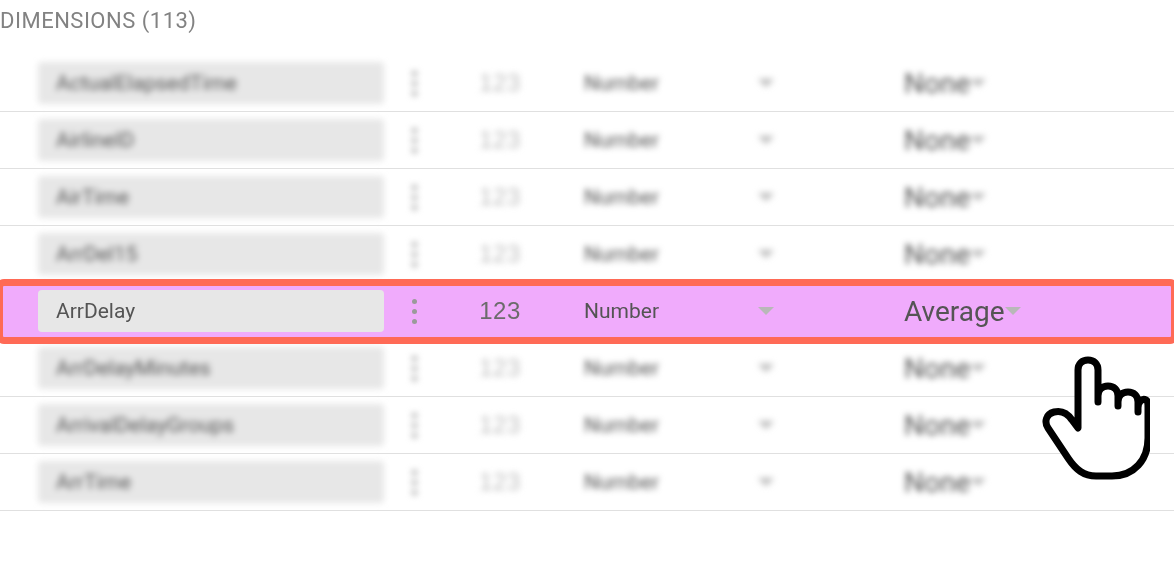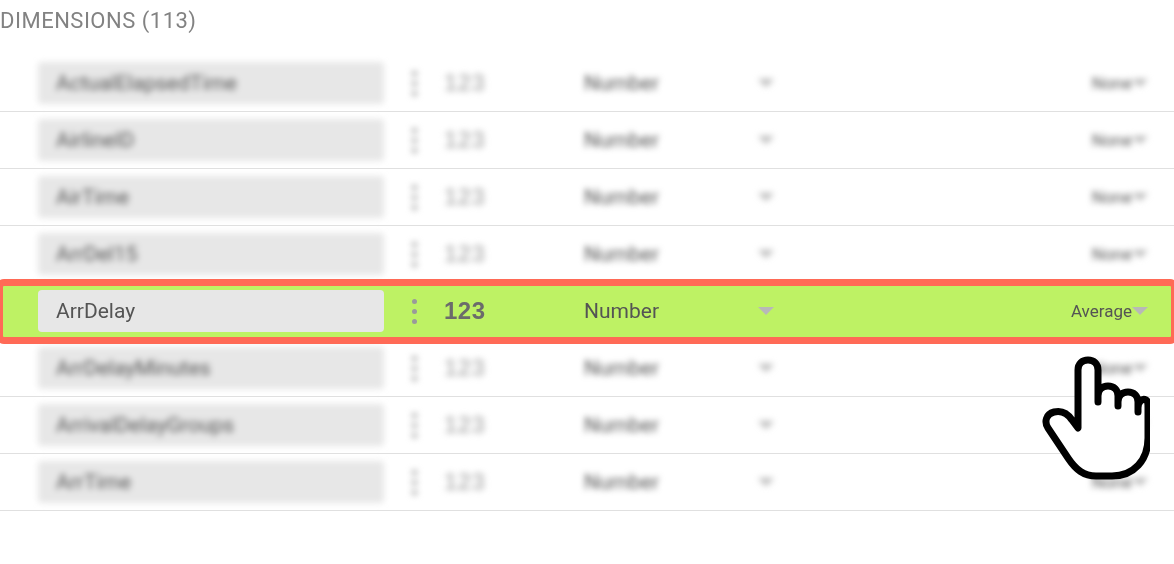--- a/index.html
+++ b/index.html
@@ -57,62 +57,62 @@
   .kebab-dots {
     display: flex;
     flex-direction: column;
     gap: 5px;
   }
   .kebab-dots span {
     width: 5px; height: 5px; border-radius: 50%; background: #9a9a9a;
   }
   .type-icon {
     width: 140px;
-    text-align: left;
+    text-align: center;
     padding-right: 28px;
     font-size: 24px;
-    font-weight: 700;
+    font-weight: 400;
     color: #bdbdbd;
     letter-spacing: 0.5px;
     flex-shrink: 0;
     font-family: "Arial Black", Arial, sans-serif;
   }
   .row.focused .type-icon { color: #6b6b6b; }
   .type-select {
     width: 210px;
     display: flex;
     align-items: center;
     justify-content: space-between;
     font-size: 21px;
     color: #545454;
     flex-shrink: 0;
     padding-right: 20px;
   }
   .agg-select {
     flex: 1;
     display: flex;
     align-items: center;
-    justify-content: flex-end;
-    font-size: 17px;
+    justify-content: flex-start;
+    font-size: 28px;
     color: #545454;
     padding-left: 110px;
     padding-right: 8px;
   }
   .caret {
     width: 0; height: 0;
     border-left: 8px solid transparent;
     border-right: 8px solid transparent;
     border-top: 8px solid #b8b8b8;
   }
   .row.focused {
     outline: 7px solid #ff6a56;
     outline-offset: -3px;
     border-radius: 4px;
     z-index: 2;
-    background: #bef264;
+    background: #f0abfc;
   }
 
   
   .cursor-hand {
     position: absolute;
     top: 352px;
     left: 1040px;
     z-index: 10;
     pointer-events: none;
   }

